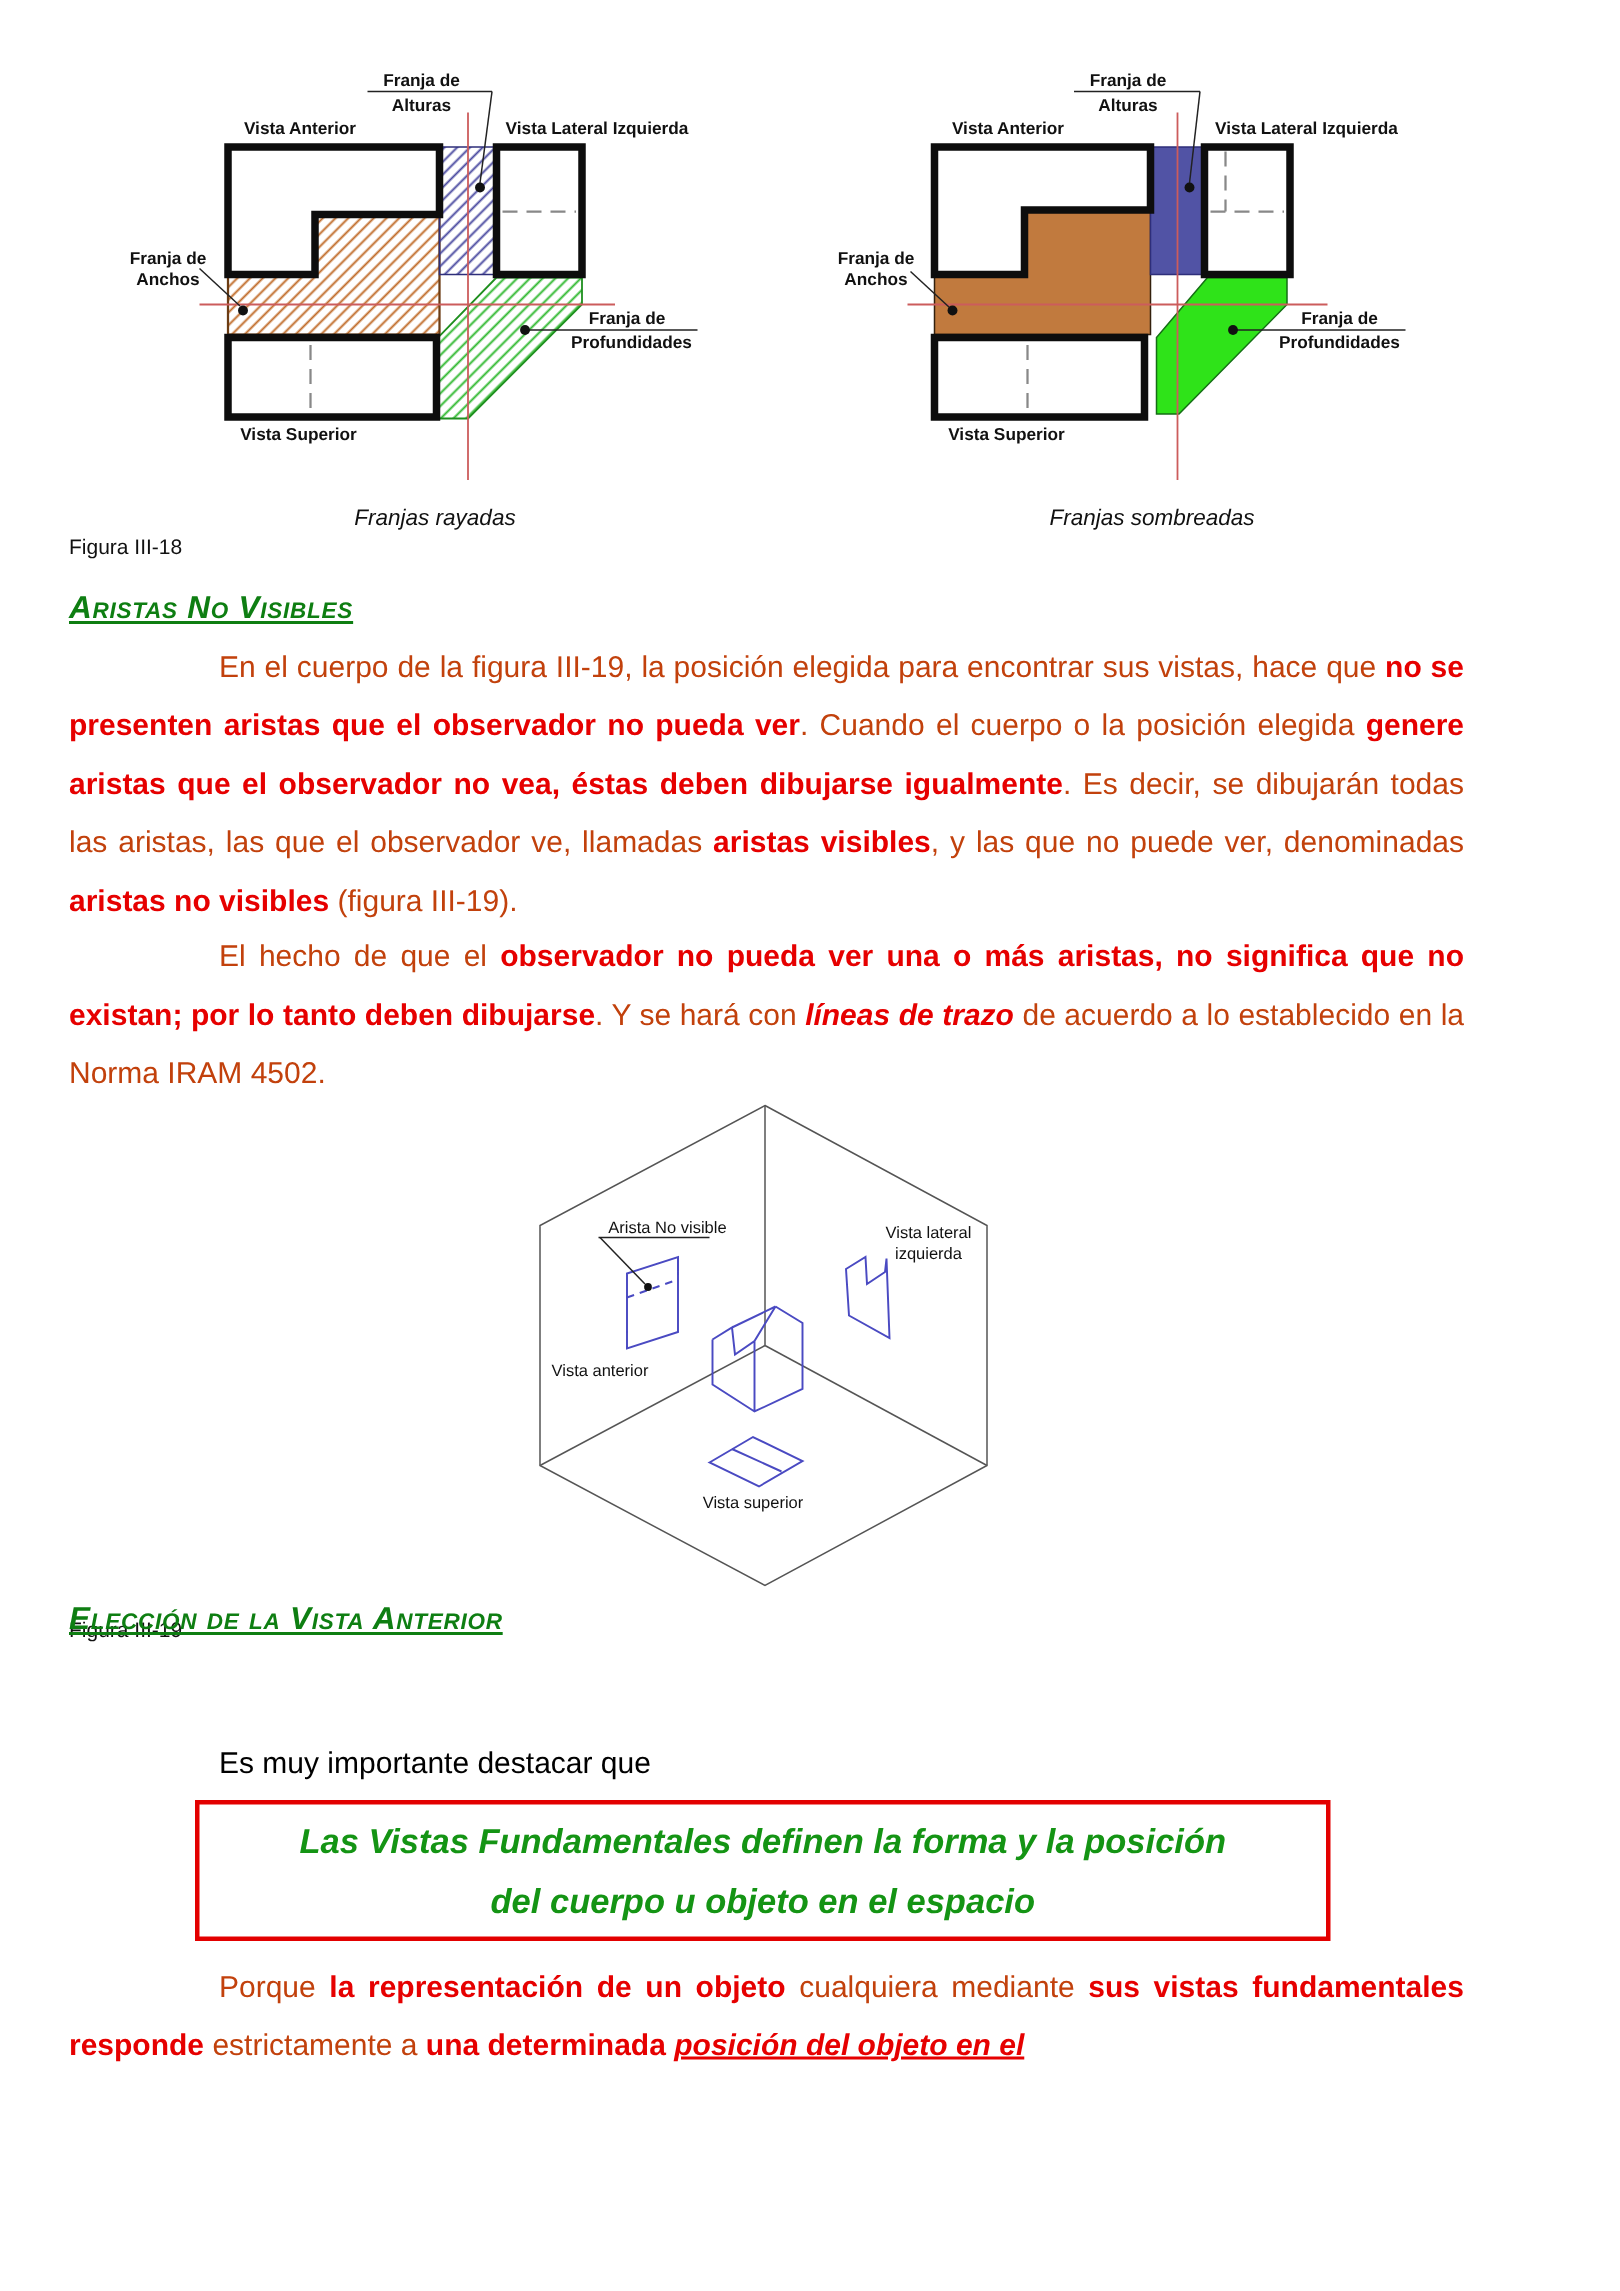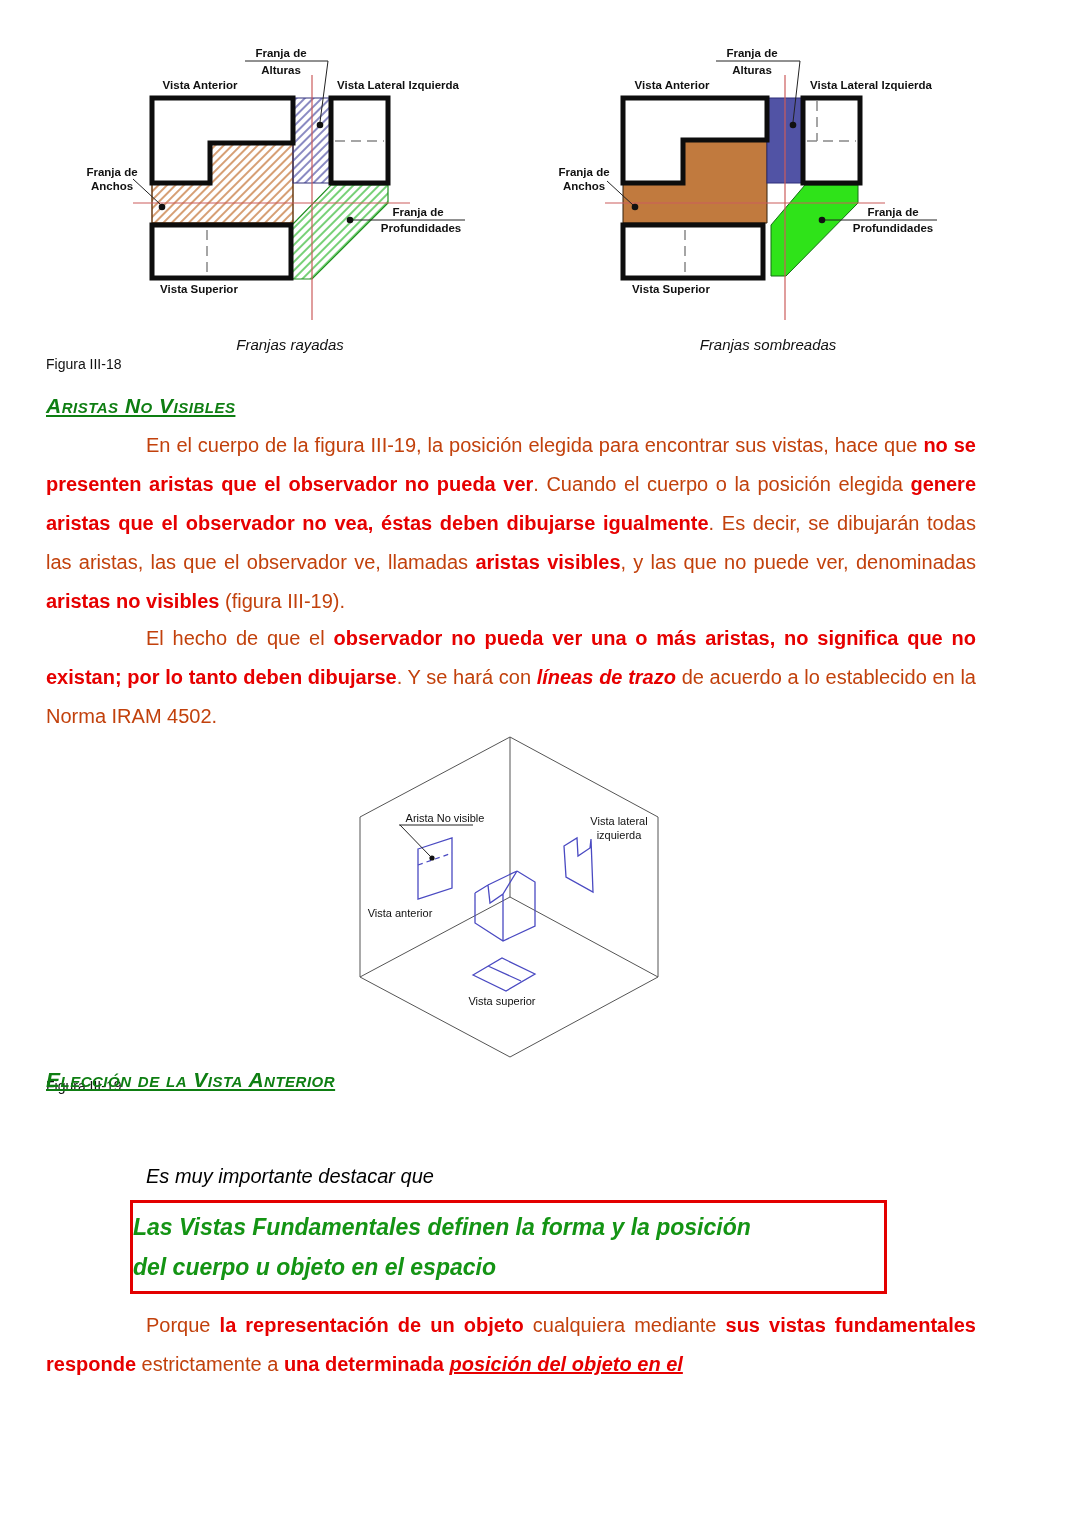--- a/index.html
+++ b/index.html
@@ -9,27 +9,27 @@
   .figlabel{font-size:11.5px;font-weight:bold;fill:#111;}
   .figcaption-it{font-size:15px;font-style:italic;fill:#111;}
   .f19label{font-size:11px;fill:#111;}
   .abs{position:absolute;}
   .caption-center{left:46px;width:930px;text-align:left;font-size:14px;color:#111;}
   .heading{left:46px;font-size:21px;font-weight:bold;font-style:italic;
            font-variant:small-caps;color:#0e7e12;text-decoration:underline;
            letter-spacing:0.5px;}
   .para{left:46px;width:930px;font-size:20px;line-height:39px;text-align:justify;
         text-indent:100px;color:#000;}
-  .intro{left:46px;width:930px;font-size:20px;line-height:26px;text-indent:100px;font-style:italic;}
+  .intro{left:46px;width:930px;font-size:20px;line-height:26px;text-indent:100px;}
   .run-n{color:#c2410c;}
   .run-rb{color:#e60000;font-weight:bold;}
   .run-rbi{color:#e60000;font-weight:bold;font-style:italic;margin-top:20px;}
   .run-rbiu{color:#e60000;font-weight:bold;font-style:italic;text-decoration:underline;margin-top:12px;}
   .redbox{left:130px;width:751px;height:84px;border:3px solid #e30000;
-          padding-top:4px;}
+          text-align:center;padding-top:4px;}
   .redbox .bline{font-size:23px;font-weight:bold;font-style:italic;color:#149414;
           line-height:40px;}
 </style>
 </head>
 <body>
 
 <div class="page">
 
   <svg class="abs" style="left:0;top:0" width="1080" height="378" viewBox="0 0 1080 378">
     <defs>

